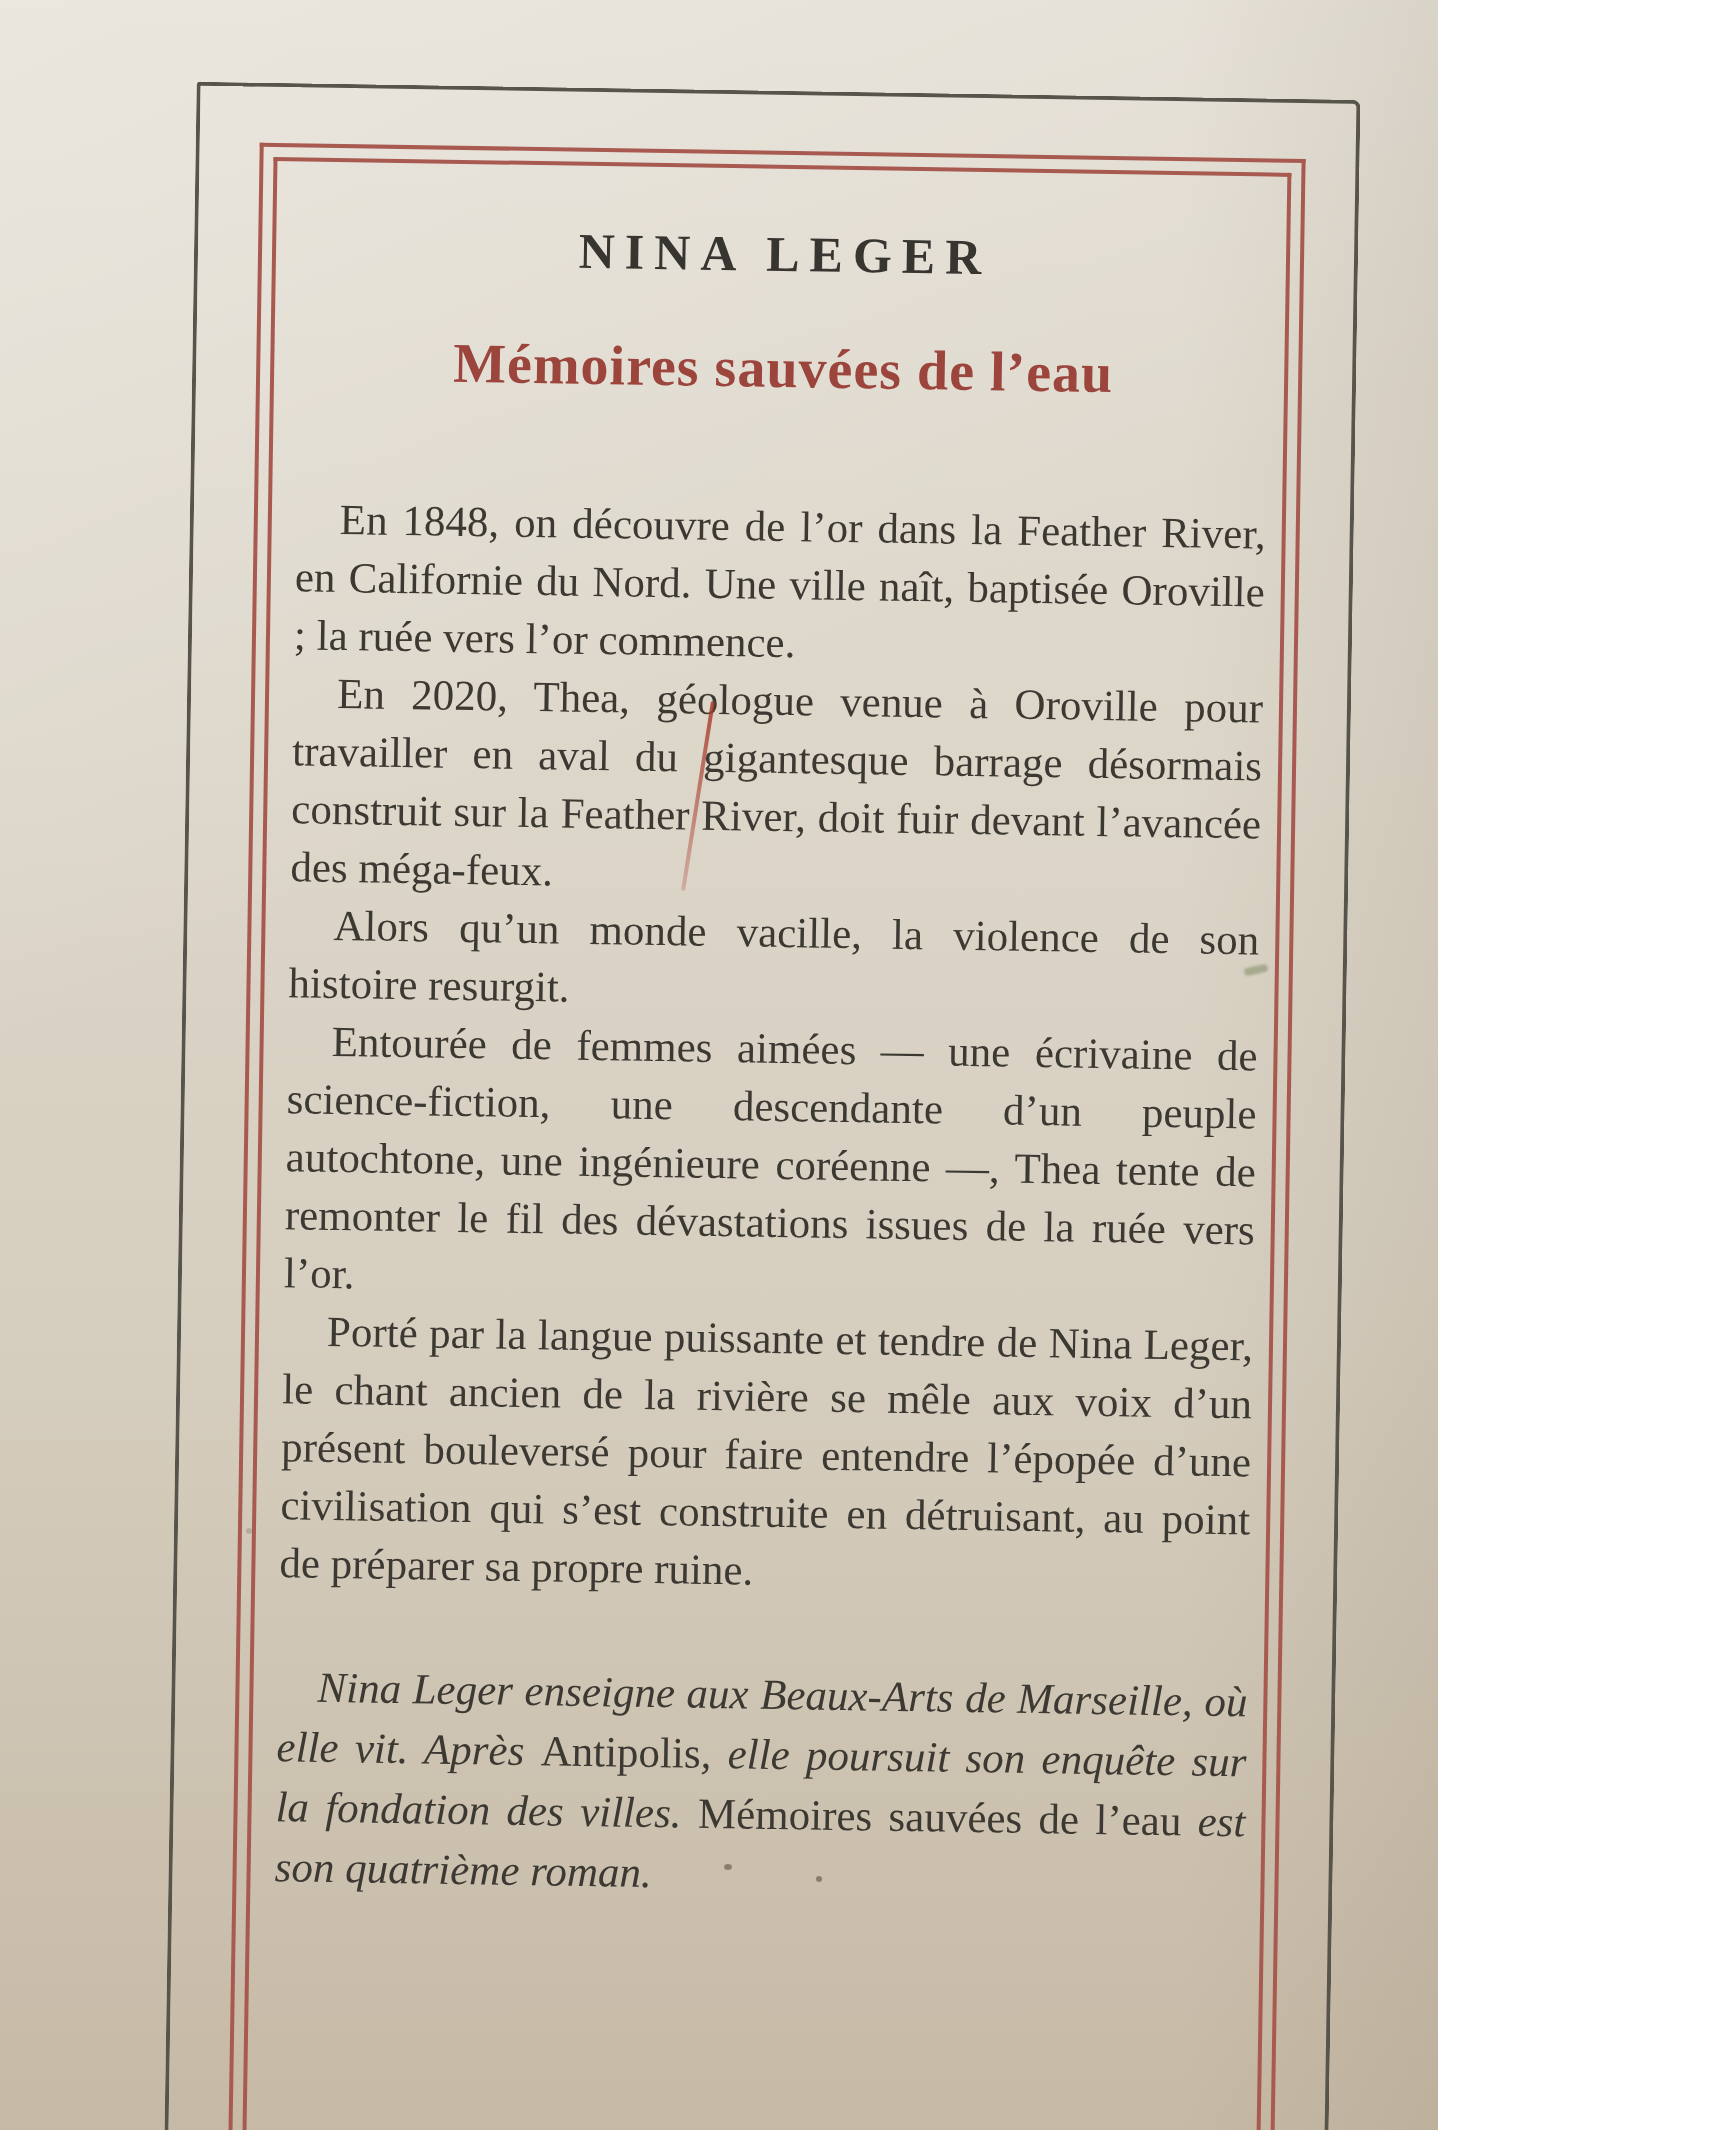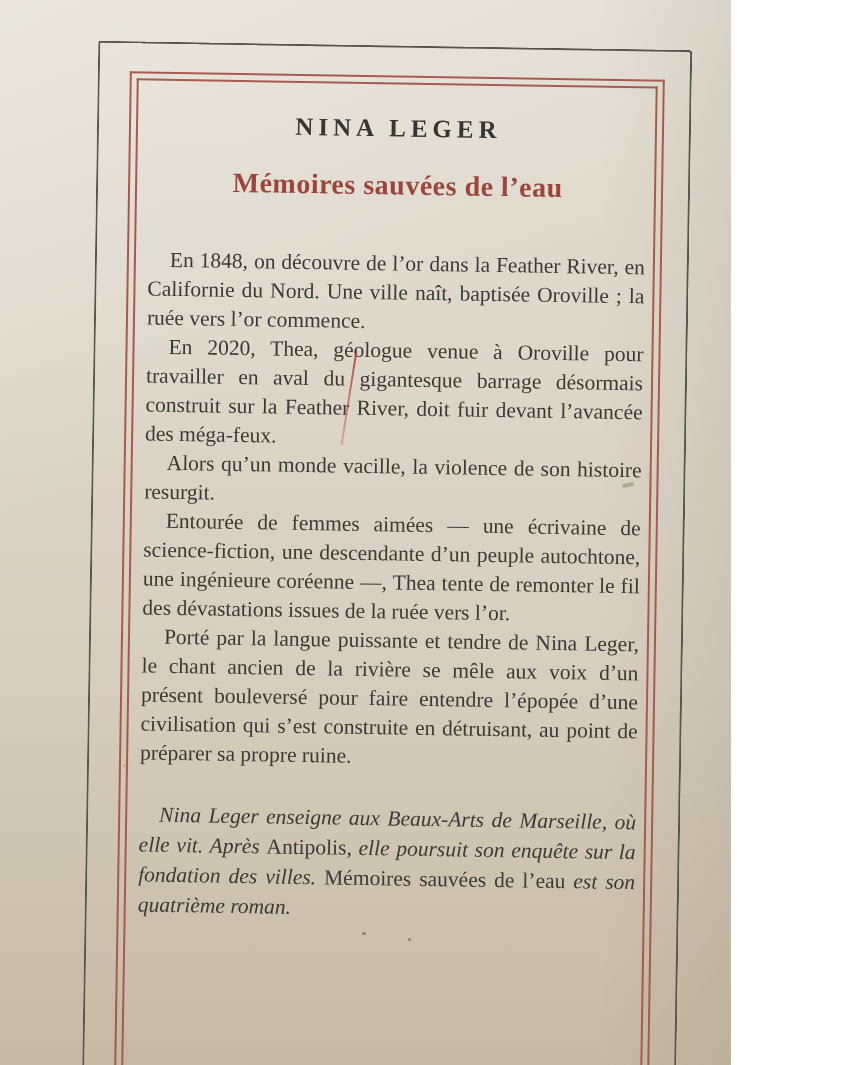--- a/index.html
+++ b/index.html
@@ -14,21 +14,20 @@
   
   .photo {
     position: relative;
     width: 719px;
     height: 1065px;
     background:
       linear-gradient(90deg, rgba(0,0,0,0) 82%, rgba(110,92,70,0.10) 100%),
       linear-gradient(155deg, rgba(255,255,255,0.30) 0%, rgba(255,255,255,0.0) 38%),
       linear-gradient(180deg, #e2ddd2 0%, #ddd7ca 34%, #d6cebf 62%, #ccc1af 86%, #c6baa6 100%);
     overflow: hidden;
-    padding-left: 12px;
   }
 
   .tilt {
     position: absolute;
     inset: 0;
     transform: rotate(0.9deg);
     transform-origin: 50% 42%;
   }
 
   

